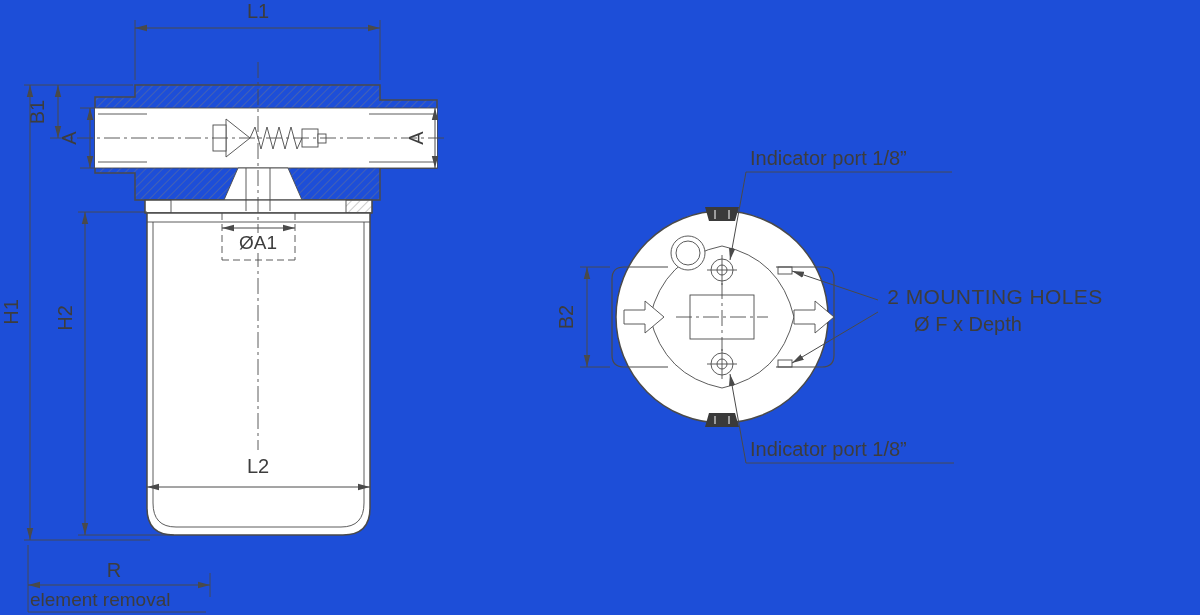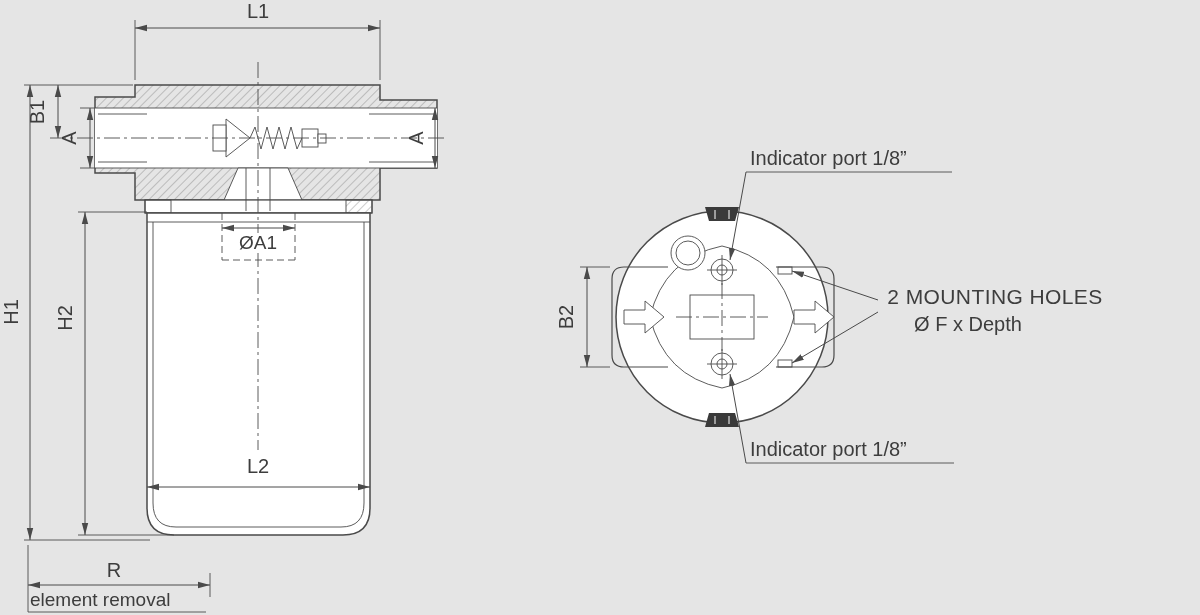--- a/index.html
+++ b/index.html
@@ -1,16 +1,16 @@
 <!DOCTYPE html>
 <html><head>
 <meta charset="utf-8">
 <style>
   html,body { margin:0; padding:0; background:#ffffff; }
-  #canvas { width:1200px; height:615px; background:#e5e5e5; }
+  #canvas { width:1200px; height:615px; background:#1d4ed8; }
   svg text { font-family:"Liberation Sans", sans-serif; fill:#3d3d3d; }
   .lbl    { font-size:20px; }
   .lbl-lg { font-size:21px; letter-spacing:0.4px; }
   .lbl-sm { font-size:19px; }
   .outline    { stroke:#4a4a4a; stroke-width:1.5; }
   .outline2   { stroke:#4a4a4a; stroke-width:1.2; }
   .thin       { stroke:#4a4a4a; stroke-width:0.9; }
   .thinstroke { stroke:#4a4a4a; stroke-width:0.9; }
   .dim     { stroke:#4a4a4a; stroke-width:1; fill:none; }
   .dimline { marker-start:url(#arr); marker-end:url(#arr); }

